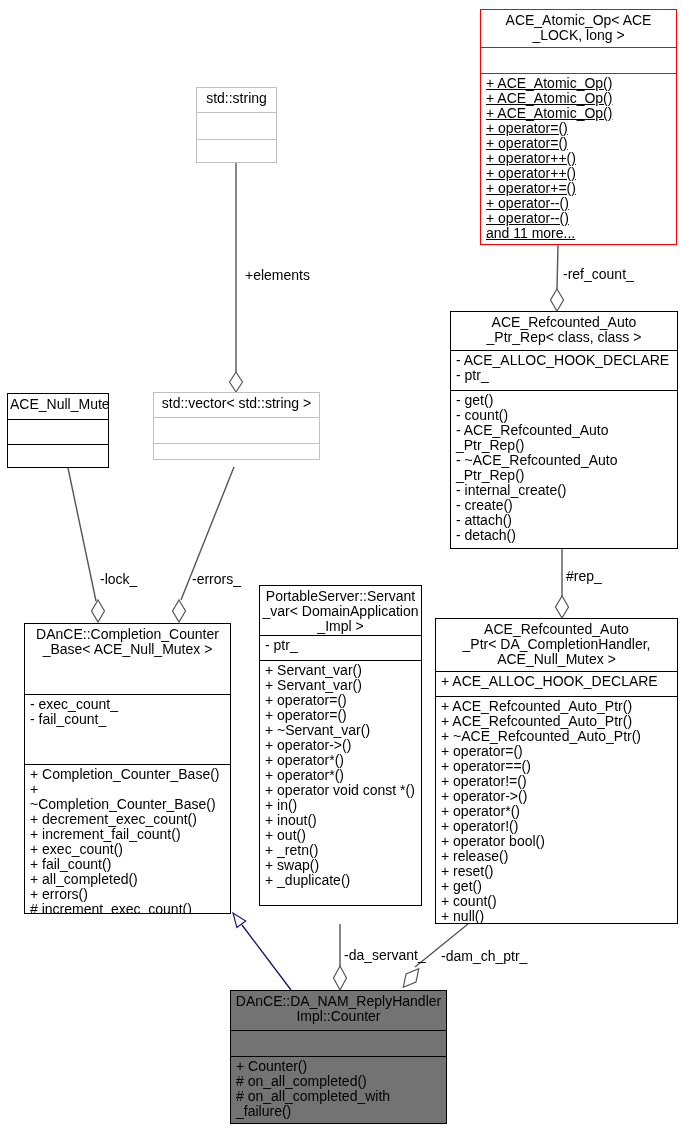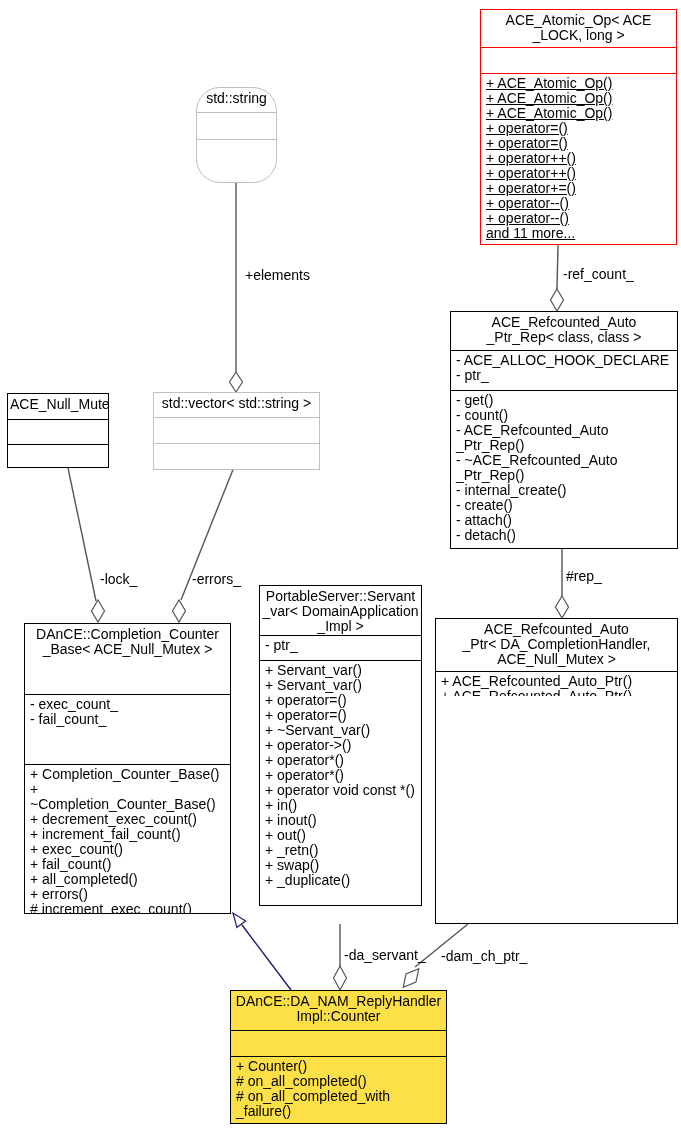--- a/index.html
+++ b/index.html
@@ -34,21 +34,21 @@
     border-top: 1px solid #000000;
     text-align: left;
     padding: 2px 3px 2px 5px;
     white-space: pre-line;
     line-height: 15px;
   }
   .b-red { border-color: #ff0000; }
   .b-red .uml-attrs, .b-red .uml-methods { border-top-color: #ff0000; text-decoration: underline; }
   .b-gray { border-color: #c0c0c0; }
   .b-gray .uml-attrs, .b-gray .uml-methods { border-top-color: #c0c0c0; }
-  .fill-current { background: #fde047; }
+  .fill-current { background: #737373; }
   .edge-label {
     position: absolute;
     z-index: 2;
     white-space: nowrap;
     line-height: 13px;
   }
 </style>
 </head>
 <body>
 
@@ -91,21 +91,21 @@
 + operator=()
 + operator=()
 + operator++()
 + operator++()
 + operator+=()
 + operator--()
 + operator--()
 and 11 more...</div>
   </div>
 
-  <div class="uml-box b-gray" style="left:196px;top:87px;width:81px;height:96px;grid-template-rows:24px 27px 1fr;border-radius:24px;">
+  <div class="uml-box b-gray" style="left:196px;top:87px;width:81px;height:76px;grid-template-rows:24px 27px 1fr;">
     <div class="uml-title">std::string</div>
     <div class="uml-attrs"></div>
     <div class="uml-methods"></div>
   </div>
 
   <div class="uml-box" style="left:450px;top:311px;width:228px;height:238px;grid-template-rows:38px 40px 1fr;">
     <div class="uml-title">ACE_Refcounted_Auto
 _Ptr_Rep&lt; class, class &gt;</div>
     <div class="uml-attrs">- ACE_ALLOC_HOOK_DECLARE
 - ptr_</div>
@@ -120,21 +120,21 @@
 - attach()
 - detach()</div>
   </div>
 
   <div class="uml-box" style="left:7px;top:393px;width:102px;height:75px;grid-template-rows:25px 25px 1fr;">
     <div class="uml-title">ACE_Null_Mutex</div>
     <div class="uml-attrs"></div>
     <div class="uml-methods"></div>
   </div>
 
-  <div class="uml-box b-gray" style="left:153px;top:392px;width:167px;height:78px;grid-template-rows:24px 26px 1fr;">
+  <div class="uml-box b-gray" style="left:153px;top:392px;width:167px;height:68px;grid-template-rows:24px 26px 1fr;">
     <div class="uml-title">std::vector&lt; std::string &gt;</div>
     <div class="uml-attrs"></div>
     <div class="uml-methods"></div>
   </div>
 
   <div class="uml-box" style="left:24px;top:623px;width:207px;height:291px;grid-template-rows:39px 39px 1fr;gap:31px;">
     <div class="uml-title">DAnCE::Completion_Counter
 _Base&lt; ACE_Null_Mutex &gt;</div>
     <div class="uml-attrs">- exec_count_
 - fail_count_</div>
@@ -173,20 +173,21 @@
 + out()
 + _retn()
 + swap()
 + _duplicate()</div>
   </div>
 
   <div class="uml-box" style="left:435px;top:618px;width:243px;height:306px;grid-template-rows:52px 25px 1fr;">
     <div class="uml-title">ACE_Refcounted_Auto
 _Ptr&lt; DA_CompletionHandler,
 ACE_Null_Mutex &gt;</div>
+    <div class="uml-attrs">+ ACE_ALLOC_HOOK_DECLARE</div>
     <div class="uml-methods">+ ACE_Refcounted_Auto_Ptr()
 + ACE_Refcounted_Auto_Ptr()
 + ~ACE_Refcounted_Auto_Ptr()
 + operator=()
 + operator==()
 + operator!=()
 + operator-&gt;()
 + operator*()
 + operator!()
 + operator bool()

